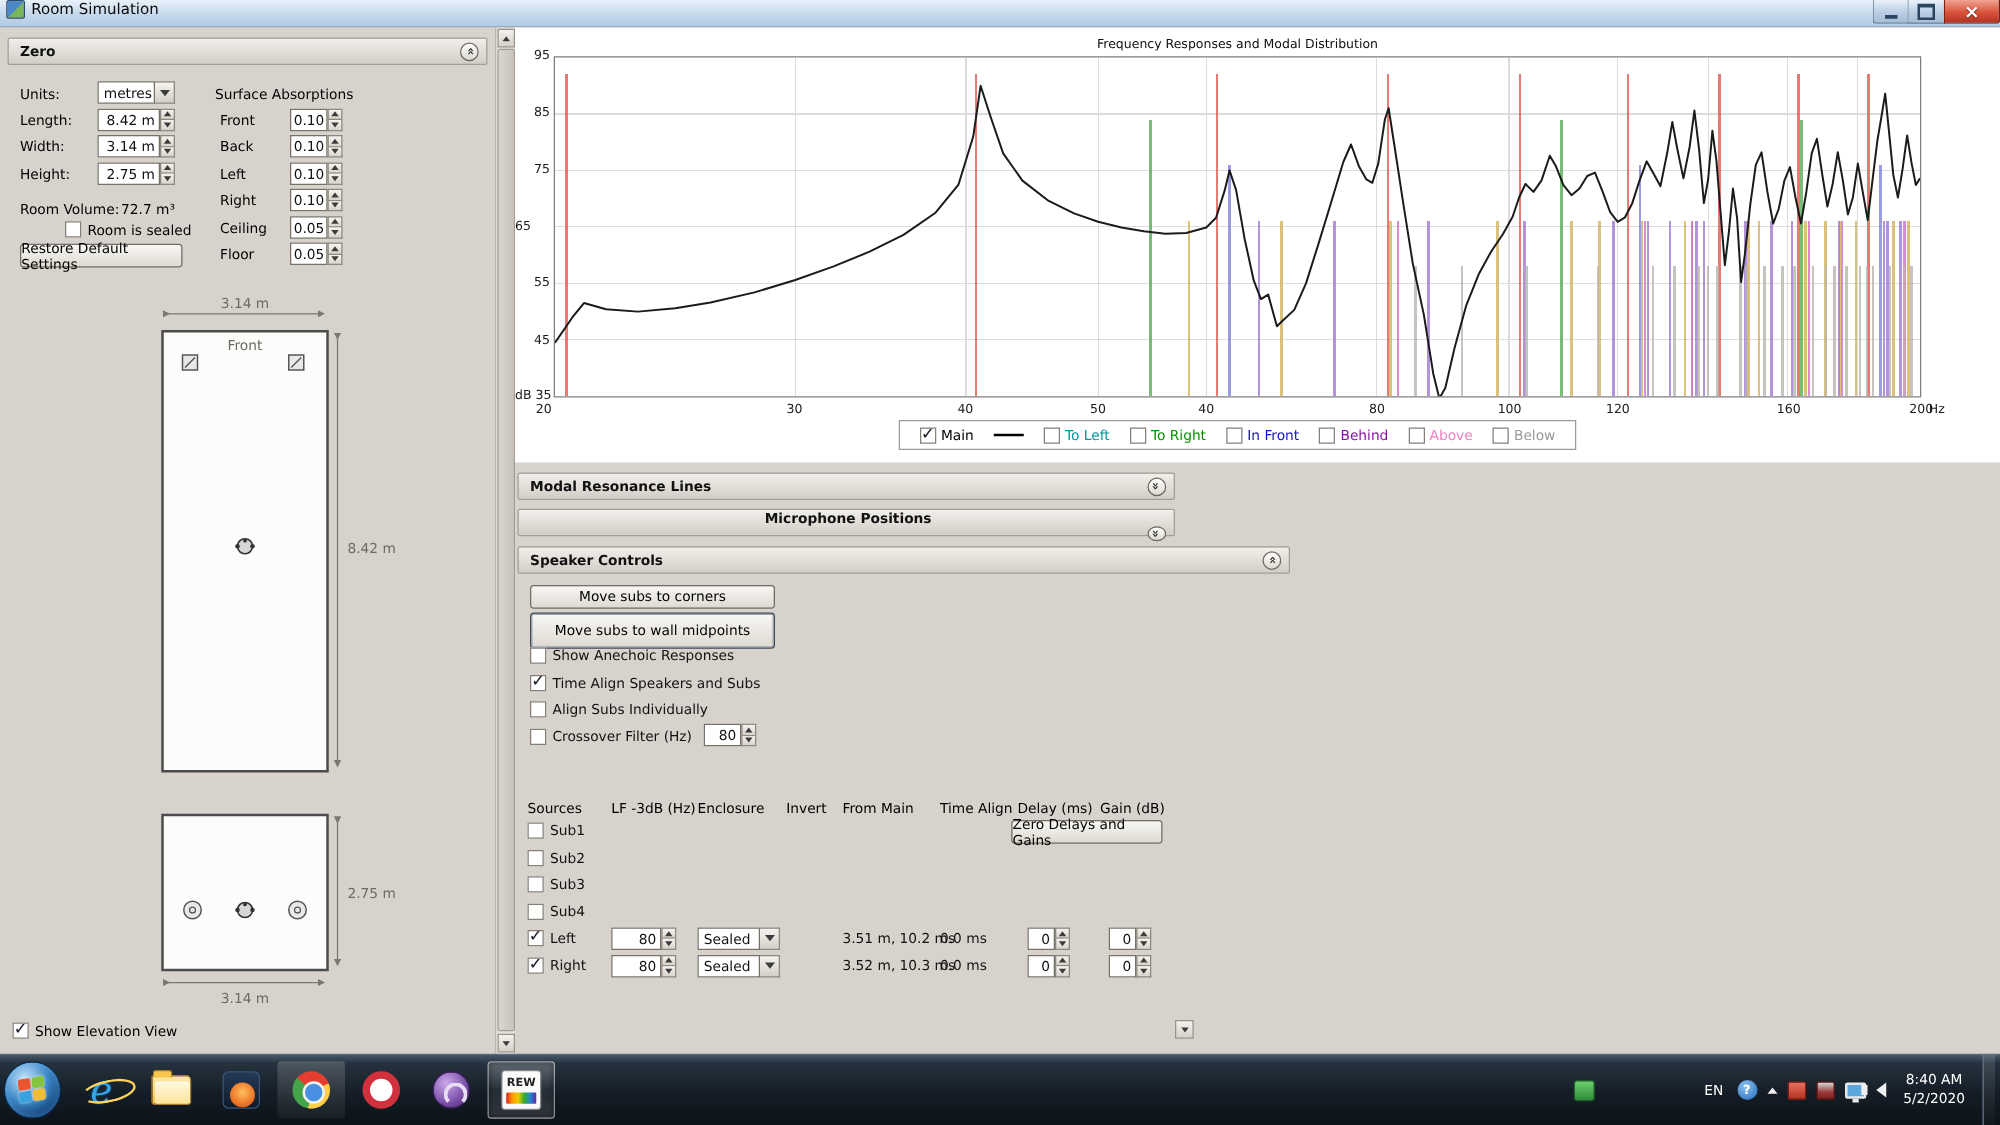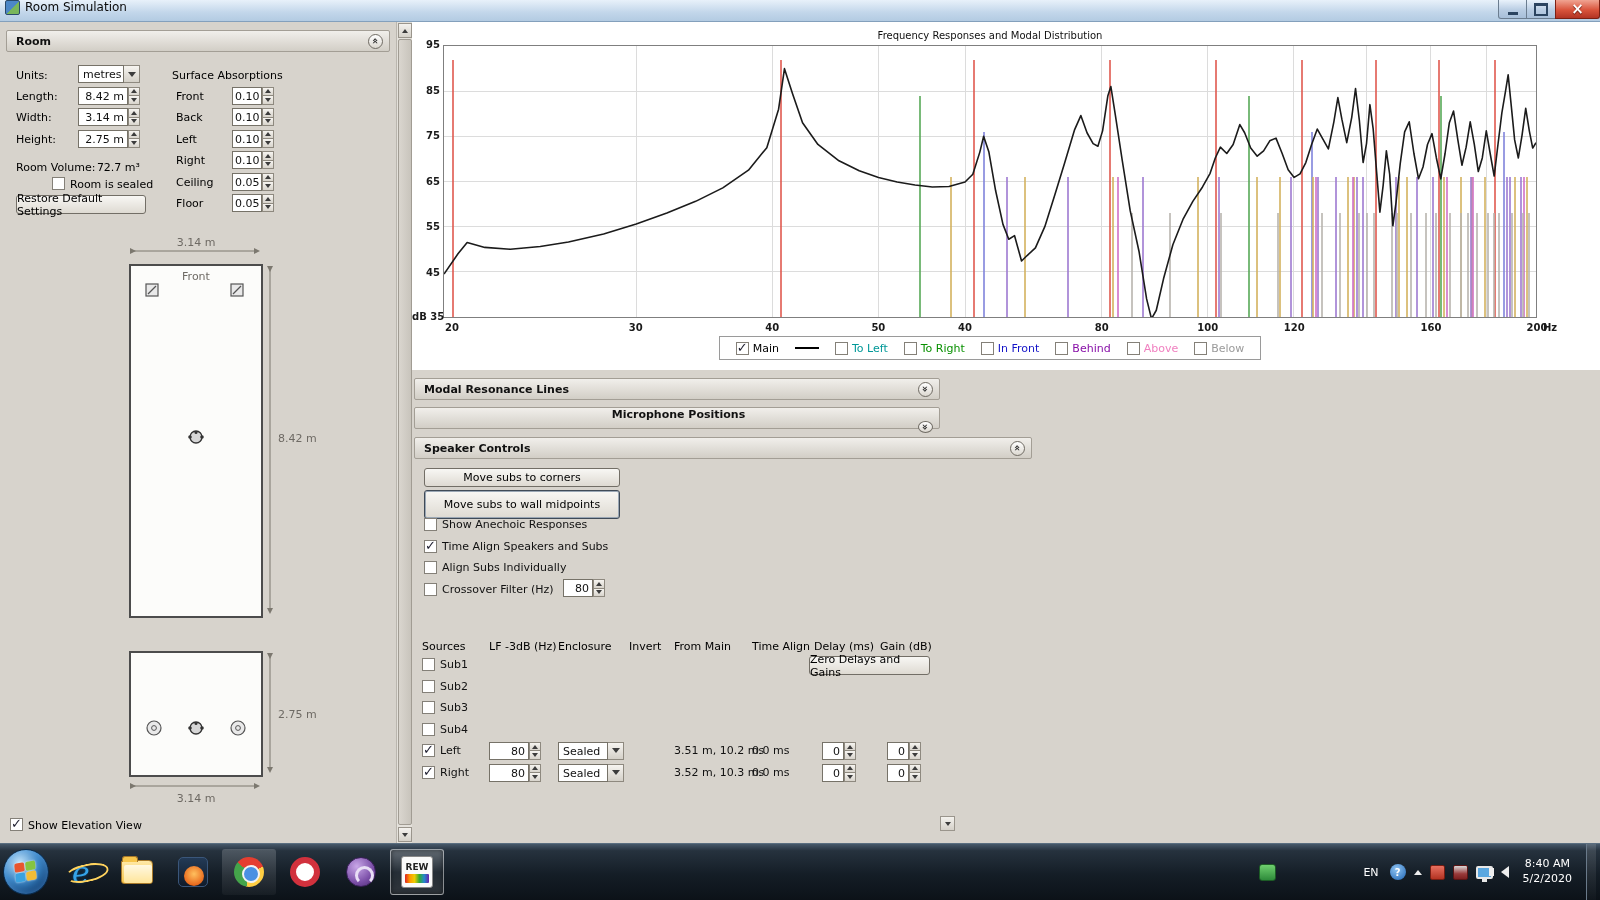--- a/index.html
+++ b/index.html
@@ -67,21 +67,21 @@
   
   .room-header { left:6px; top:8px; width:384px; }
   .dim-label { position:absolute; color:#6e6a64; }
   .dim-center { text-align:center; }
 
   
   .chart-region { position:absolute; left:0; top:0; width:1188px; height:348px; background:#fff; }
   .chart-title { position:absolute; left:31px; top:8px; width:1094px; text-align:center; font-size:10px; color:#101010; }
   .plot { position:absolute; left:31px; top:23px; width:1094px; height:273px; border:1px solid #7f7f7f; background:#fff; }
   .plot svg { display:block; width:100%; height:100%; }
-  .axis-lab { position:absolute; font-size:10px; color:#1a1a1a; white-space:nowrap;font-weight:bold; }
+  .axis-lab { position:absolute; font-size:10px; color:#1a1a1a; white-space:nowrap; }
   .legend-row { position:absolute; left:31px; top:314px; width:1094px; display:flex; justify-content:center; }
   .legend-box { border:1px solid #9a9a9a; background:#fff; display:inline-flex; align-items:center; gap:16px; padding:4px 16px; height:24px; }
   .legend-item { display:inline-flex; align-items:center; gap:4px; font-size:11px; }
   .line-sample { width:24px; height:2px; background:#000; }
 
   
   .sc-row { position:absolute; display:grid; grid-template-columns:67px 69px 71px 45px 78px 62px 66px 60px; align-items:center; width:526px; height:21px; }
   .sc-cell { display:flex; align-items:center; gap:5px; padding-left:2px; white-space:nowrap; }
   .sc-head { font-size:11px; color:#000; }
   .opt-row { position:absolute; display:flex; align-items:center; gap:5px; height:16px; }
@@ -152,21 +152,21 @@
     <div class="win-btn close">
         <span class="glyph-close"></span>
       </div>
   </div>
 </div>
 
 <div class="main">
 
   <div class="left-panel">
     <div class="sec-bar room-header">
-      <span>Room</span>
+      <span>Zero</span>
       <span class="chev up">
           <i></i>
         </span>
     </div>
 
     <span class="lbl" style="left:16px;top:47px;">Units:</span>
     <span class="dropdown" style="position:absolute;left:78px;top:43px;">
       <span class="dd-value" style="width:46px;">metres</span>
       <span class="dd-btn">
           <i class="tri tri-down big"></i>
@@ -461,28 +461,28 @@
               <line x1="1070.129485529531" y1="273" x2="1070.129485529531" y2="168.35" stroke="#b9b5af" stroke-width="2" opacity="0.8" shape-rendering="crispEdges"></line>
               <line x1="1080.995447253577" y1="273" x2="1080.995447253577" y2="168.35" stroke="#b9b5af" stroke-width="2" opacity="0.8" shape-rendering="crispEdges"></line>
               <line x1="1087.301344945685" y1="273" x2="1087.301344945685" y2="168.35" stroke="#b9b5af" stroke-width="2" opacity="0.8" shape-rendering="crispEdges"></line>
             </g>
             <polyline points="0.0,229.8 14.0,209.3 23.2,197.9 40.9,202.9 66.4,204.8 96.4,202.0 124.7,197.5 159.9,189.3 192.6,179.3 223.3,168.3 252.1,156.5 279.3,142.9 305.0,125.1 323.4,102.4 335.2,63.7 341.1,22.8 349.1,47.8 359.2,77.3 374.6,99.2 395.7,115.6 416.0,125.6 435.3,132.4 454.0,137.0 471.9,140.1 489.2,142.0 505.9,141.5 522.0,137.0 529.8,129.2 536.8,106.9 540.6,91.0 545.9,106.9 552.6,145.6 560.0,179.7 565.8,194.7 571.6,191.1 578.6,216.6 584.2,211.1 592.5,203.4 601.9,182.0 611.9,150.2 621.6,118.3 631.8,84.2 638.0,70.1 644.2,87.4 650.3,98.3 655.1,101.0 659.8,85.5 665.1,50.0 668.1,40.9 672.7,70.5 679.6,116.0 687.5,166.1 696.3,207.0 703.9,254.8 708.8,274.8 713.6,266.2 720.9,234.3 730.2,200.2 740.3,174.7 750.2,156.5 759.9,142.0 767.5,128.3 772.7,112.8 777.8,101.9 784.2,108.3 790.6,99.2 797.3,79.2 802.1,87.4 808.2,102.8 814.7,111.0 821.1,105.6 827.3,95.5 833.5,92.8 839.7,108.3 845.7,124.7 851.7,132.4 857.6,128.8 863.4,117.4 869.2,99.2 874.9,83.7 880.5,93.7 886.0,103.7 891.5,76.4 895.5,51.9 899.5,73.7 904.4,97.4 909.4,71.9 913.2,42.8 917.0,74.6 920.8,117.4 924.2,98.3 927.6,59.1 930.9,83.7 934.3,126.5 937.6,167.4 940.9,140.1 944.1,105.6 947.4,129.2 950.6,181.1 953.8,157.4 958.0,118.3 962.4,86.5 967.0,76.4 971.7,108.3 976.3,133.8 980.8,121.9 985.3,99.2 989.8,88.3 994.2,112.8 998.6,133.8 1002.9,108.3 1007.2,77.3 1011.4,65.5 1015.7,94.6 1019.8,120.1 1024.0,101.9 1028.1,76.4 1032.2,99.2 1036.2,126.5 1040.2,112.8 1044.2,85.5 1048.1,108.3 1052.1,131.0 1055.9,99.2 1059.8,67.3 1063.6,44.6 1066.1,29.1 1069.1,59.1 1072.6,94.6 1076.3,112.8 1080.0,90.1 1083.7,62.8 1087.3,85.5 1090.7,102.8 1094.0,97.4" fill="none" stroke="#1b1b1b" stroke-width="1.6" stroke-linejoin="round"></polyline>
           </svg>
       </div>
       <div id="y-labels">
           <span class="axis-lab" style="position: absolute; left: 0px; top: 244.5px; width: 28px; text-align: right;">45</span>
           <span class="axis-lab" style="position: absolute; left: 0px; top: 199px; width: 28px; text-align: right;">55</span>
-          <span class="axis-lab" style="position: absolute; left: 0px; top: 153.5px; width: 28px; text-align: right;">65</span>
+          <span class="axis-lab" style="position: absolute; left: 0px; top: 153.5px; width: 28px; ">65</span>
           <span class="axis-lab" style="position: absolute; left: 0px; top: 108px; width: 28px; text-align: right;">75</span>
           <span class="axis-lab" style="position: absolute; left: 0px; top: 62.5px; width: 28px; text-align: right;">85</span>
           <span class="axis-lab" style="position: absolute; left: 0px; top: 17px; width: 28px; text-align: right;">95</span>
           <span class="axis-lab" style="position: absolute; left: 0px; top: 289px; width: 28px; text-align: right;">dB 35</span>
         </div>
       <div id="x-labels">
-          <span class="axis-lab" style="position: absolute; left: 26px; top: 300px; width: 28px; text-align: center;">20</span>
+          <span class="axis-lab" style="position: absolute; left: 9px; top: 300px; width: 28px; text-align: center;">20</span>
           <span class="axis-lab" style="position: absolute; left: 209.644px; top: 300px; width: 28px; text-align: center;">30</span>
           <span class="axis-lab" style="position: absolute; left: 346.327px; top: 300px; width: 28px; text-align: center;">40</span>
           <span class="axis-lab" style="position: absolute; left: 452.346px; top: 300px; width: 28px; text-align: center;">50</span>
           <span class="axis-lab" style="position: absolute; left: 538.971px; top: 300px; width: 28px; text-align: center;">40</span>
           <span class="axis-lab" style="position: absolute; left: 675.654px; top: 300px; width: 28px; text-align: center;">80</span>
           <span class="axis-lab" style="position: absolute; left: 781.673px; top: 300px; width: 28px; text-align: center;">100</span>
           <span class="axis-lab" style="position: absolute; left: 868.297px; top: 300px; width: 28px; text-align: center;">120</span>
           <span class="axis-lab" style="position: absolute; left: 1004.98px; top: 300px; width: 28px; text-align: center;">160</span>
           <span class="axis-lab" style="position: absolute; left: 1111px; top: 300px; width: 28px; text-align: center;">200</span>
           <span class="axis-lab" style="position: absolute; left: 1131px; top: 300px;">Hz</span>

